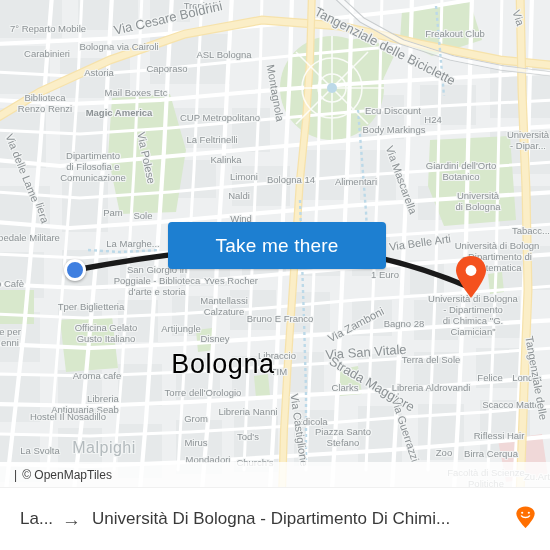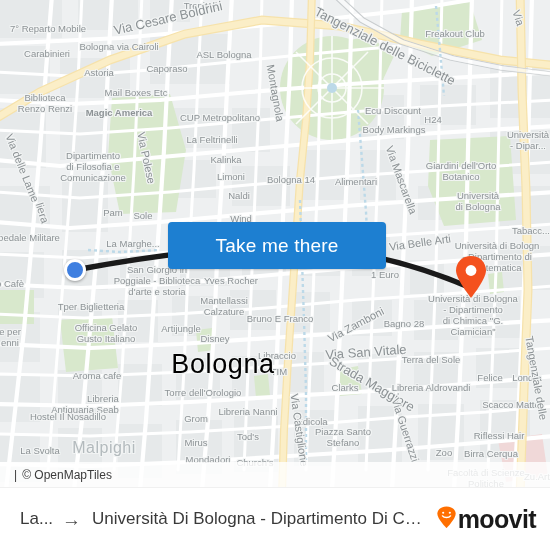--- a/index.html
+++ b/index.html
@@ -354,21 +354,21 @@
         <div class="maplabel " style="left: 433px; top: 119px; transform: translate(-50%, -50%);">H24</div>
         <div class="maplabel " style="left: 394px; top: 129px; transform: translate(-50%, -50%);">Body Markings</div>
         <div class="maplabel multiline" style="left: 528px; top: 140px; transform: translate(-50%, -50%);">Università
 - Dipar...</div>
         <div class="maplabel " style="left: 220px; top: 117px; transform: translate(-50%, -50%);">CUP Metropolitano</div>
         <div class="maplabel " style="left: 212px; top: 139px; transform: translate(-50%, -50%);">La Feltrinelli</div>
         <div class="maplabel multiline" style="left: 93px; top: 166px; transform: translate(-50%, -50%);">Dipartimento
 di Filosofia e
 Comunicazione</div>
         <div class="maplabel " style="left: 226px; top: 159px; transform: translate(-50%, -50%);">Kalinka</div>
-        <div class="maplabel " style="left: 231px; top: 176px; transform: translate(-50%, -50%);">Limoni</div>
+        <div class="maplabel " style="left: 244px; top: 176px; transform: translate(-50%, -50%);">Limoni</div>
         <div class="maplabel " style="left: 291px; top: 179px; transform: translate(-50%, -50%);">Bologna 14</div>
         <div class="maplabel " style="left: 356px; top: 181px; transform: translate(-50%, -50%);">Alimentari</div>
         <div class="maplabel " style="left: 239px; top: 195px; transform: translate(-50%, -50%);">Naldi</div>
         <div class="maplabel multiline" style="left: 461px; top: 171px; transform: translate(-50%, -50%); text-align: center;">Giardini dell'Orto
 Botanico</div>
         <div class="maplabel multiline" style="left: 478px; top: 201px; transform: translate(-50%, -50%);">Università
 di Bologna</div>
         <div class="maplabel " style="left: 113px; top: 212px; transform: translate(-50%, -50%);">Pam</div>
         <div class="maplabel " style="left: 143px; top: 215px; transform: translate(-50%, -50%);">Sole</div>
         <div class="maplabel " style="left: 241px; top: 218px; transform: translate(-50%, -50%);">Wind</div>
@@ -477,17 +477,16 @@
     </div>
     <div id="moovit-logo">
       <span>
         <svg viewBox="0 0 24 26" width="21" height="23">
           <path d="M12 25 C12 25 1.5 14.5 1.5 8.6 C1.5 3.9 6.2 0.5 12 0.5 C17.8 0.5 22.5 3.9 22.5 8.6 C22.5 14.5 12 25 12 25 Z" fill="#FF6F00"></path>
           <circle cx="8.2" cy="7.6" r="1.25" fill="#ffffff"></circle>
           <circle cx="15.8" cy="7.6" r="1.25" fill="#ffffff"></circle>
           <path d="M7.4 11.2 C9.2 13.6 14.8 13.6 16.6 11.2" stroke="#ffffff" stroke-width="1.7" fill="none" stroke-linecap="round"></path>
         </svg>
       </span>
-      <span id="moovit-wordmark">moovit</span>
     </div>
   </div>
 
 </div>
 
 </body></html>

